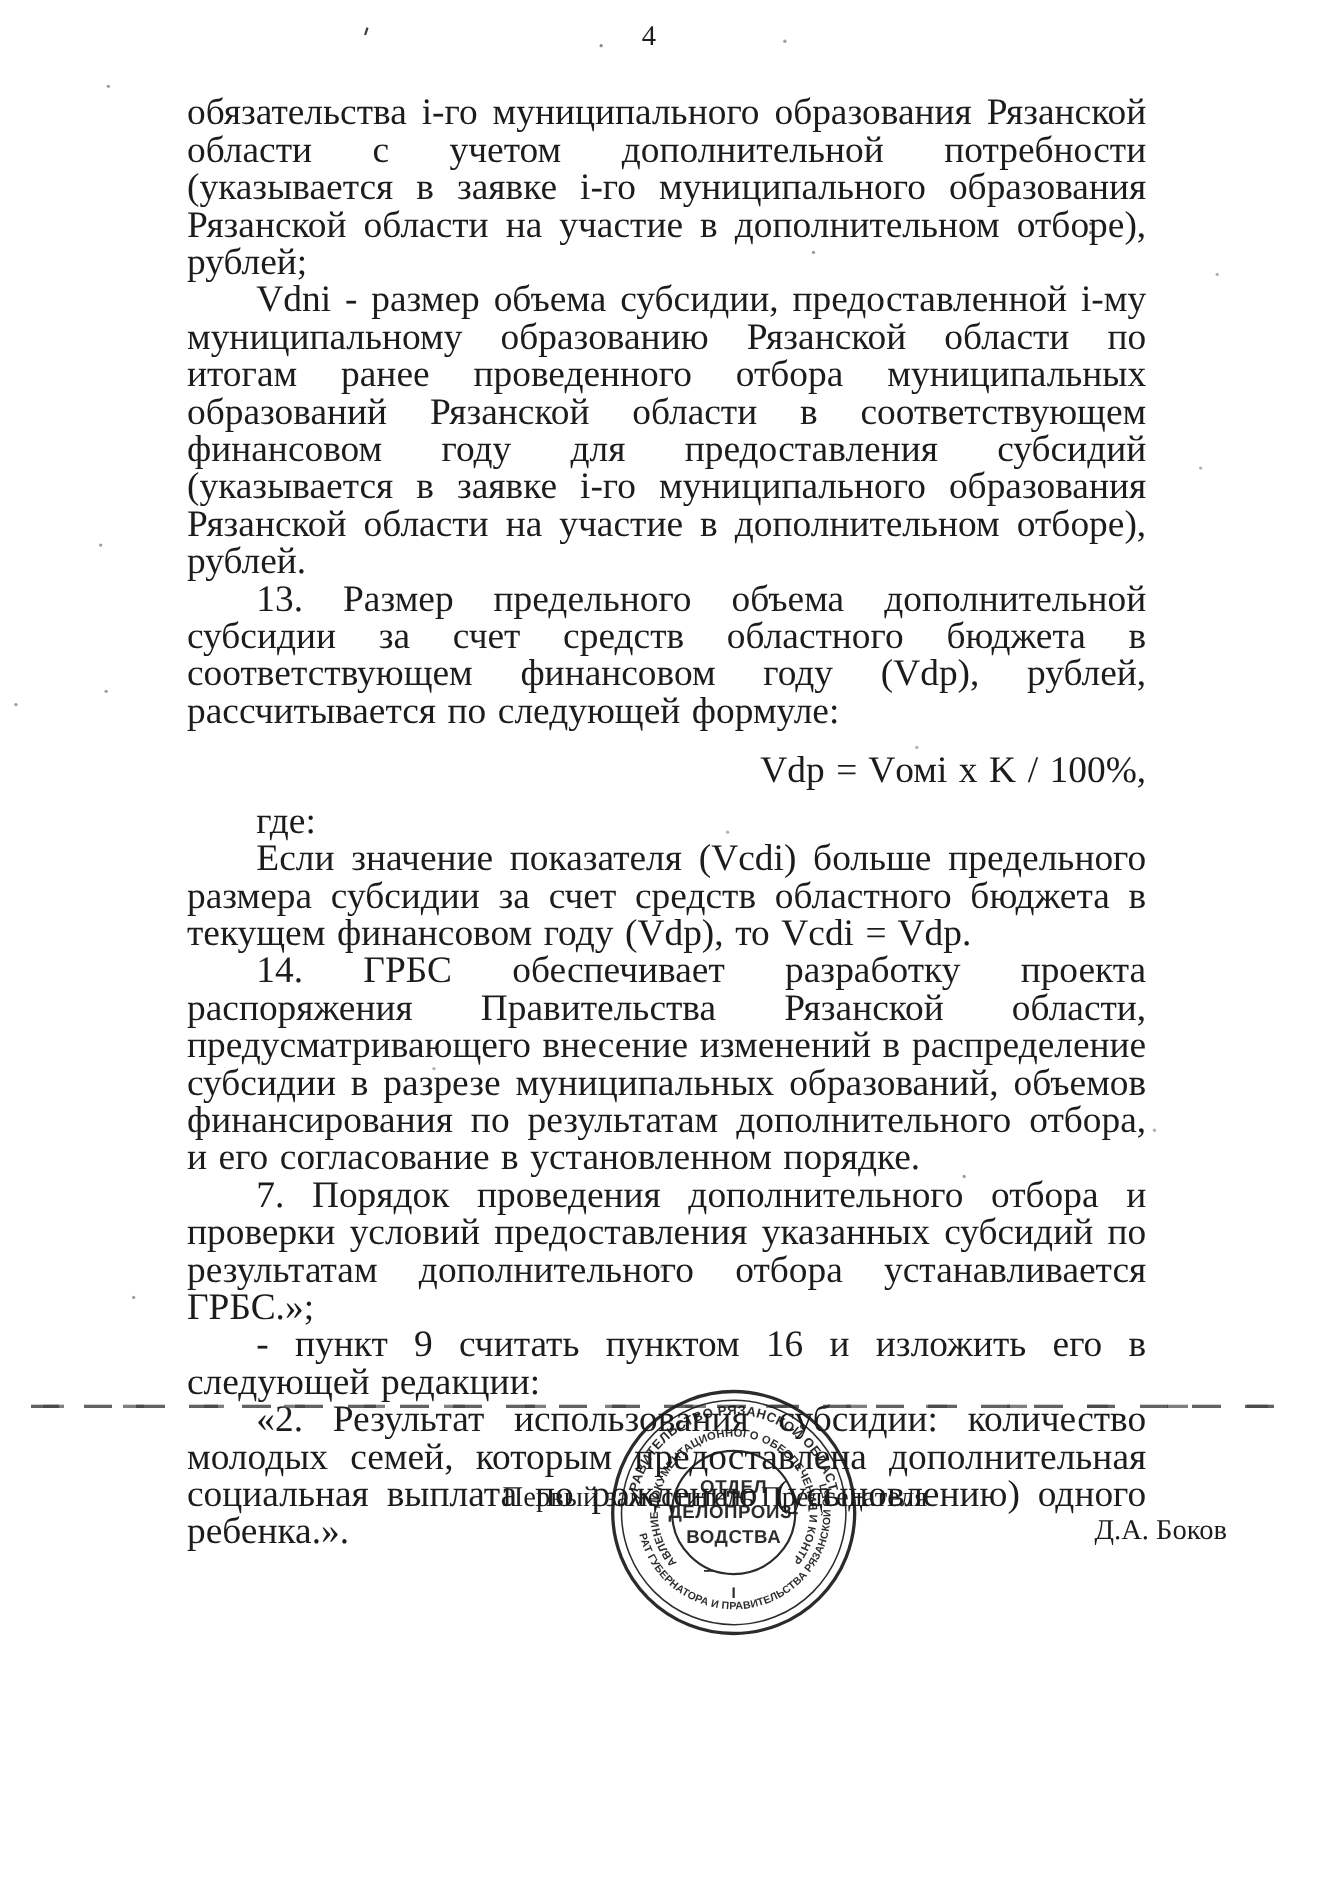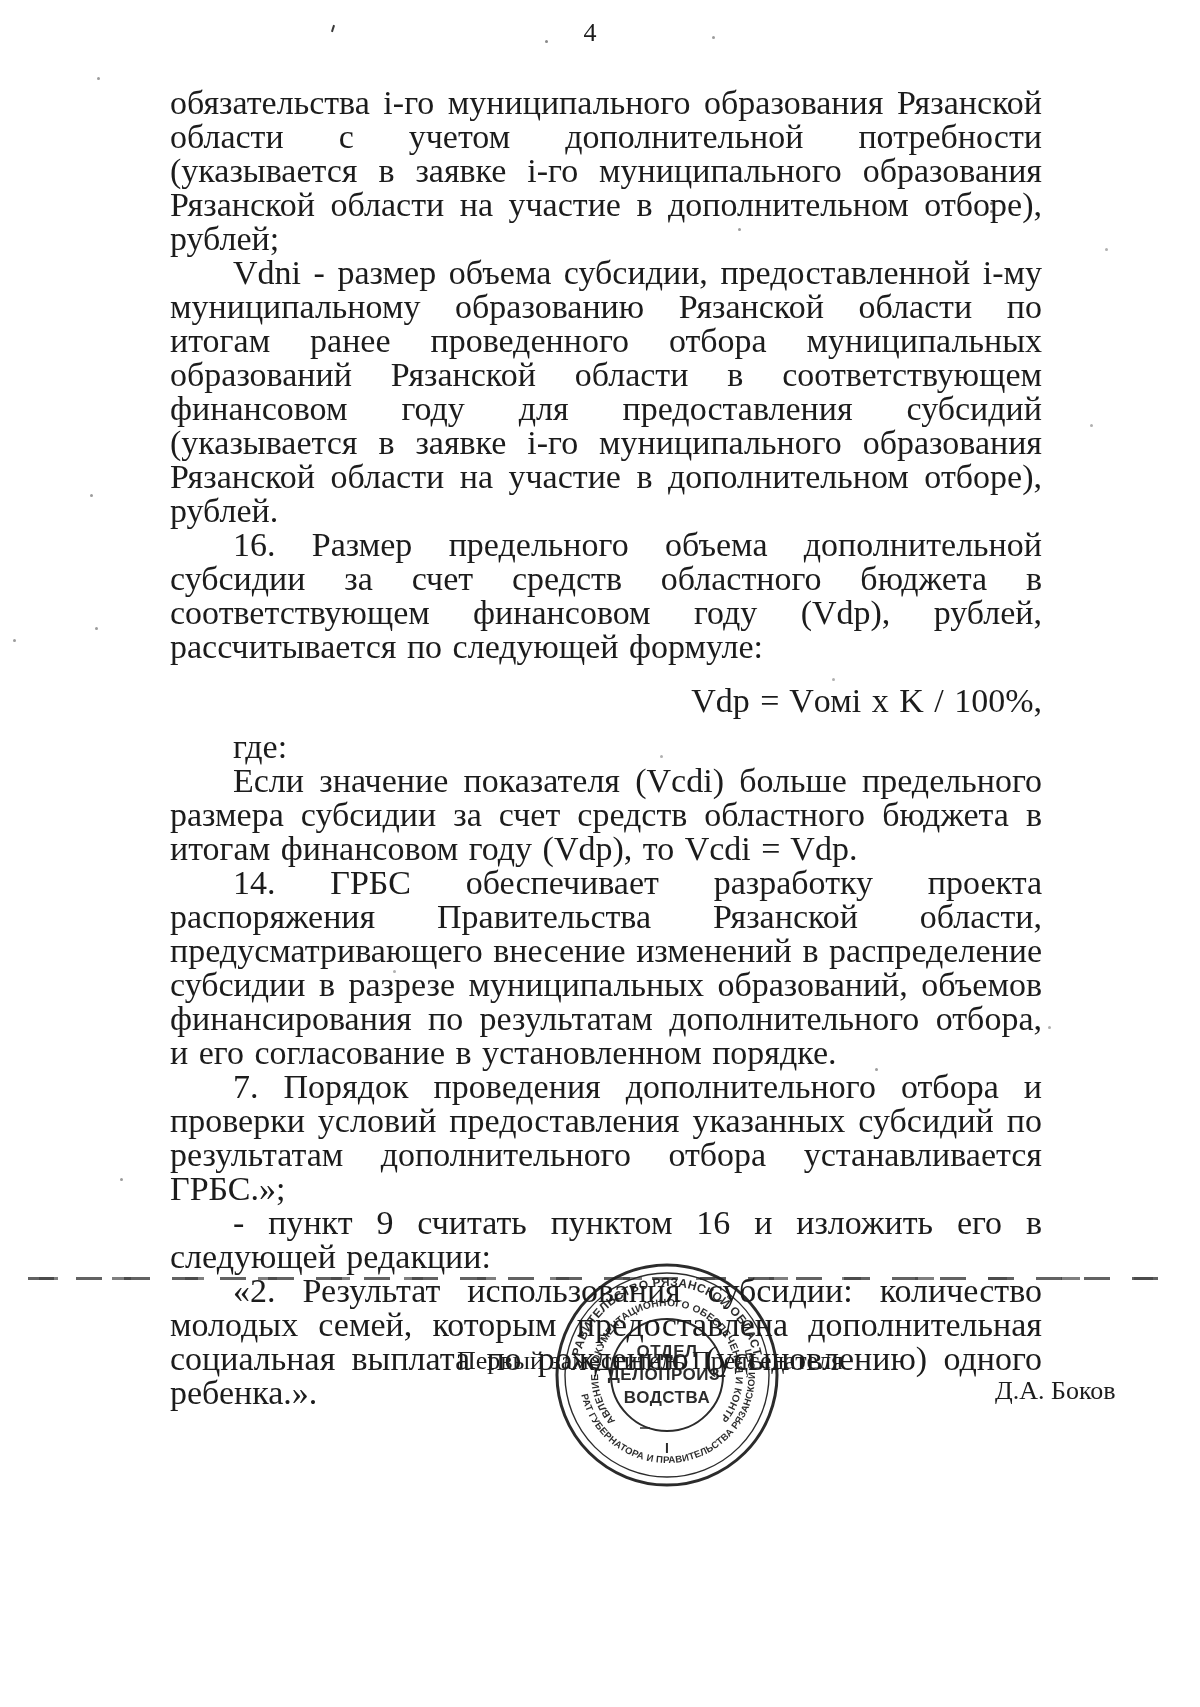--- a/index.html
+++ b/index.html
@@ -69,24 +69,24 @@
 </head>
 <body>
 
 <div class="page">
 
   <div class="page-number">4</div>
 
   <div class="content">
     <p class="para">обязательства i-го муниципального образования Рязанской области с учетом дополнительной потребности (указывается в заявке i-го муниципального образования Рязанской области на участие в дополнительном отборе), рублей;</p>
     <p class="para indent">Vdni - размер объема субсидии, предоставленной i-му муниципальному образованию Рязанской области по итогам ранее проведенного отбора муниципальных образований Рязанской области в соответствующем финансовом году для предоставления субсидий (указывается в заявке i-го муниципального образования Рязанской области на участие в дополнительном отборе), рублей.</p>
-    <p class="para indent">16. Размер предельного объема дополнительной субсидии за счет средств областного бюджета в соответствующем финансовом году (Vdp), рублей, рассчитывается по следующей формуле:</p>
+    <p class="para indent">13. Размер предельного объема дополнительной субсидии за счет средств областного бюджета в соответствующем финансовом году (Vdp), рублей, рассчитывается по следующей формуле:</p>
     <p class="para formula">Vdp = Vомi x K / 100%,</p>
     <p class="para indent">где:</p>
-    <p class="para indent">Если значение показателя (Vcdi) больше предельного размера субсидии за счет средств областного бюджета в итогам финансовом году (Vdp), то Vcdi = Vdp.</p>
+    <p class="para indent">Если значение показателя (Vcdi) больше предельного размера субсидии за счет средств областного бюджета в текущем финансовом году (Vdp), то Vcdi = Vdp.</p>
     <p class="para indent">14. ГРБС обеспечивает разработку проекта распоряжения Правительства Рязанской области, предусматривающего внесение изменений в распределение субсидии в разрезе муниципальных образований, объемов финансирования по результатам дополнительного отбора, и его согласование в установленном порядке.</p>
     <p class="para indent">7. Порядок проведения дополнительного отбора и проверки условий предоставления указанных субсидий по результатам дополнительного отбора устанавливается ГРБС.»;</p>
     <p class="para indent">- пункт 9 считать пунктом 16 и изложить его в следующей редакции:</p>
     <p class="para indent">«2. Результат использования субсидии: количество молодых семей, которым предоставлена дополнительная социальная выплата по рождению (усыновлению) одного ребенка.».</p>
   </div>
 
   <div class="dashed-line"></div>
 
   <div class="signature">
     <div class="sig-left">

